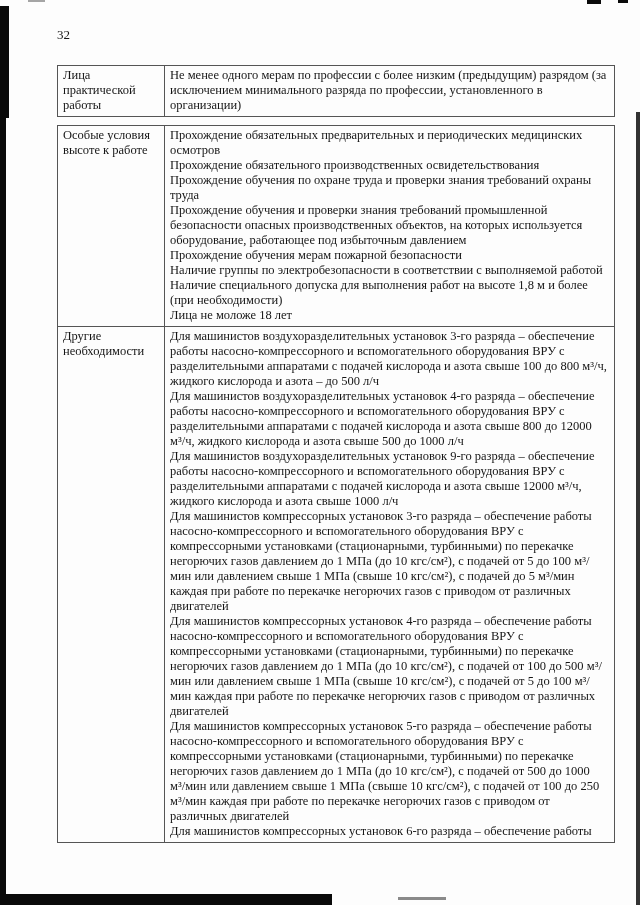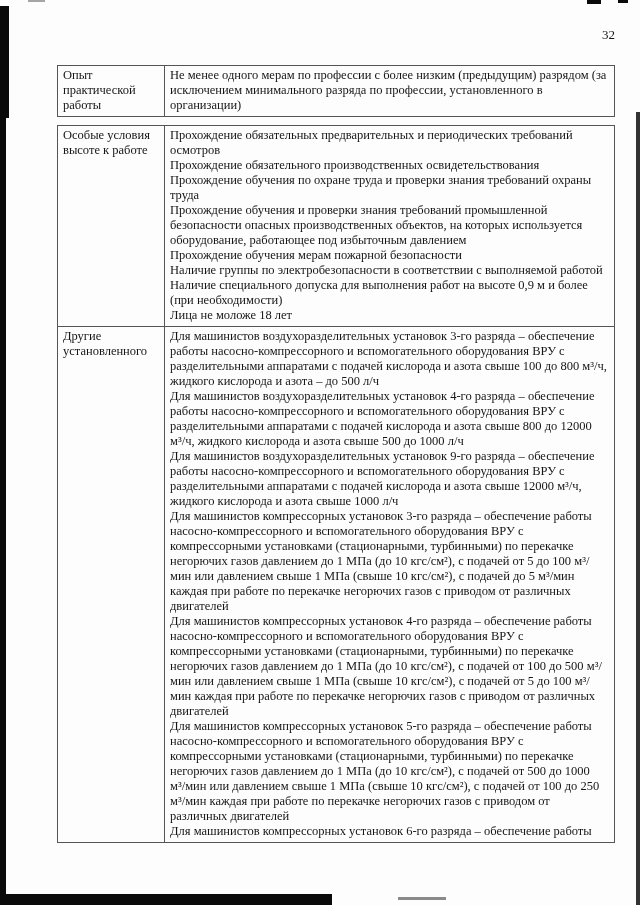--- a/index.html
+++ b/index.html
@@ -6,21 +6,21 @@
   .page {
     position:relative;
     width:640px; height:905px;
     background:#fdfdfd;
     overflow:hidden;
     font-family:"Liberation Serif", serif;
     color:#161616;
   }
   .page-number {
     position:absolute; top:27px; left:57px; width:558px;
-    text-align:right; font-size:13px;
+    text-align:left; font-size:13px;
   }
   table.doc-table {
     position:absolute; left:57px; width:558px;
     border-collapse:collapse; table-layout:fixed;
   }
   .t1 { top:65px; }
   .t2 { top:125px; }
   td {
     border:1px solid #555;
     vertical-align:top;
@@ -45,49 +45,49 @@
 <body>
 
 <div class="page">
 
   <div class="page-number">32</div>
 
   <table class="doc-table t1">
     <tbody>
         <tr>
       <td class="label-col">
-        <p>Опыт практической работы</p>
+        <p>Лица практической работы</p>
       </td>
       <td>
         <p>Не менее одного мерам по профессии с более низким (предыдущим) разрядом (за исключением минимального разряда по профессии, установленного в организации)</p>
       </td>
     </tr>
   </tbody>
     </table>
 
   <table class="doc-table t2">
     <tbody>
         <tr>
       <td class="label-col">
         <p>Особые условия высоте к работе</p>
       </td>
       <td>
-        <p>Прохождение обязательных предварительных и периодических требований осмотров</p>
+        <p>Прохождение обязательных предварительных и периодических медицинских осмотров</p>
         <p>Прохождение обязательного производственных освидетельствования</p>
         <p>Прохождение обучения по охране труда и проверки знания требований охраны труда</p>
         <p>Прохождение обучения и проверки знания требований промышленной безопасности опасных производственных объектов, на которых используется оборудование, работающее под избыточным давлением</p>
         <p>Прохождение обучения мерам пожарной безопасности</p>
         <p>Наличие группы по электробезопасности в соответствии с выполняемой работой</p>
-        <p>Наличие специального допуска для выполнения работ на высоте 0,9 м и более (при необходимости)</p>
+        <p>Наличие специального допуска для выполнения работ на высоте 1,8 м и более (при необходимости)</p>
         <p>Лица не моложе 18 лет</p>
       </td>
     </tr>
     <tr>
       <td class="label-col">
-        <p>Другие установленного</p>
+        <p>Другие необходимости</p>
       </td>
       <td>
         <p>Для машинистов воздухоразделительных установок 3-го разряда – обеспечение работы насосно-компрессорного и вспомогательного оборудования ВРУ с разделительными аппаратами с подачей кислорода и азота свыше 100 до 800 м³/ч, жидкого кислорода и азота – до 500 л/ч</p>
         <p>Для машинистов воздухоразделительных установок 4-го разряда – обеспечение работы насосно-компрессорного и вспомогательного оборудования ВРУ с разделительными аппаратами с подачей кислорода и азота свыше 800 до 12000 м³/ч, жидкого кислорода и азота свыше 500 до 1000 л/ч</p>
         <p>Для машинистов воздухоразделительных установок 9-го разряда – обеспечение работы насосно-компрессорного и вспомогательного оборудования ВРУ с разделительными аппаратами с подачей кислорода и азота свыше 12000 м³/ч, жидкого кислорода и азота свыше 1000 л/ч</p>
         <p>Для машинистов компрессорных установок 3-го разряда – обеспечение работы насосно-компрессорного и вспомогательного оборудования ВРУ с компрессорными установками (стационарными, турбинными) по перекачке негорючих газов давлением до 1 МПа (до 10 кгс/см²), с подачей от 5 до 100 м³/мин или давлением свыше 1 МПа (свыше 10 кгс/см²), с подачей до 5 м³/мин каждая при работе по перекачке негорючих газов с приводом от различных двигателей</p>
         <p>Для машинистов компрессорных установок 4-го разряда – обеспечение работы насосно-компрессорного и вспомогательного оборудования ВРУ с компрессорными установками (стационарными, турбинными) по перекачке негорючих газов давлением до 1 МПа (до 10 кгс/см²), с подачей от 100 до 500 м³/мин или давлением свыше 1 МПа (свыше 10 кгс/см²), с подачей от 5 до 100 м³/мин каждая при работе по перекачке негорючих газов с приводом от различных двигателей</p>
         <p>Для машинистов компрессорных установок 5-го разряда – обеспечение работы насосно-компрессорного и вспомогательного оборудования ВРУ с компрессорными установками (стационарными, турбинными) по перекачке негорючих газов давлением до 1 МПа (до 10 кгс/см²), с подачей от 500 до 1000 м³/мин или давлением свыше 1 МПа (свыше 10 кгс/см²), с подачей от 100 до 250 м³/мин каждая при работе по перекачке негорючих газов с приводом от различных двигателей</p>
         <p>Для машинистов компрессорных установок 6-го разряда – обеспечение работы</p>
       </td>

